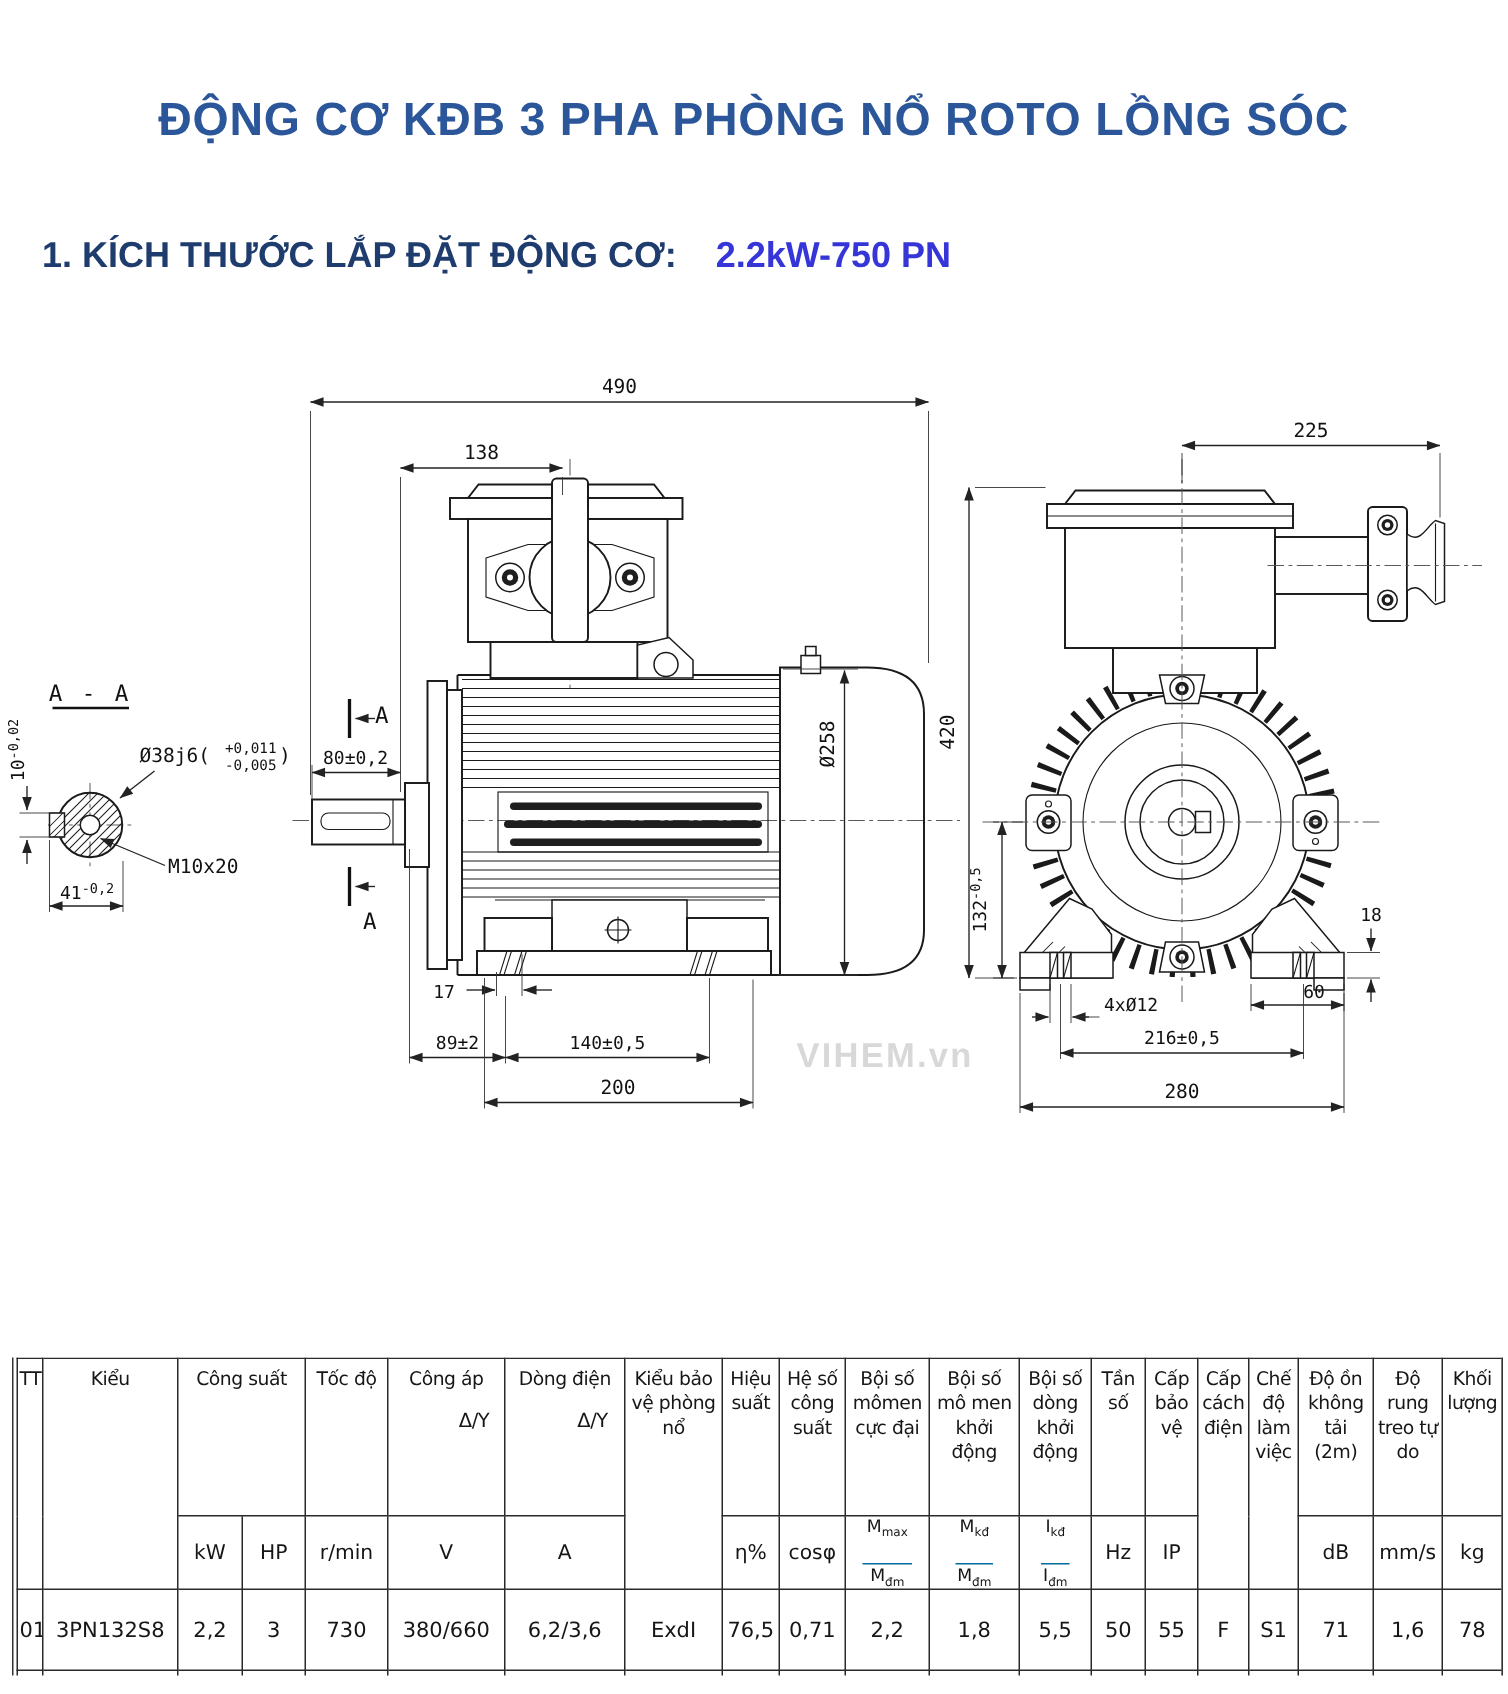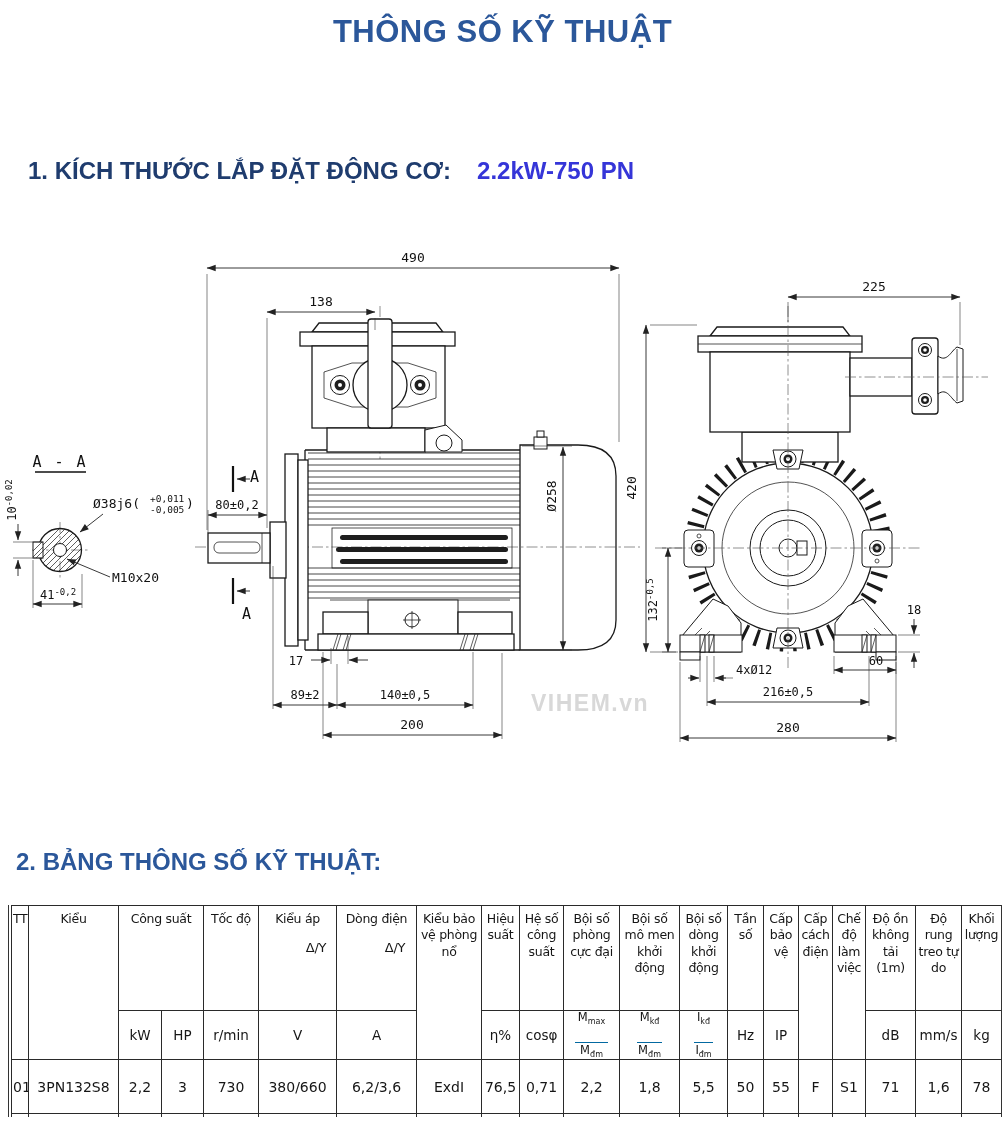--- a/index.html
+++ b/index.html
@@ -51,21 +51,21 @@
   .frac{display:inline-block;line-height:1.05;font-size:11.5px;}
   .fnum{display:block;border-bottom:1px solid #0369a1;padding:0 3px 15px;}
   .fden{display:block;padding-top:1px;}
   .frac sub{font-size:8px;}
 </style>
 </head>
 <body>
 
 <div class="page">
 
-  <div class="title-line t1">THÔNG SỐ KỸ THUẬT</div>
+  <div class="title-line t2">ĐỘNG CƠ KĐB 3 PHA PHÒNG NỔ ROTO LỒNG SÓC</div>
 
   <div class="sec-head s1">
     <span>1. KÍCH THƯỚC LẮP ĐẶT ĐỘNG CƠ:</span><span class="model">2.2kW-750 PN</span>
   </div>
 
   <svg class="draw" width="1005" height="580" viewBox="0 0 1005 580">
     <defs>
       <marker id="ah" viewBox="0 0 10 8" refX="9.2" refY="4" markerWidth="10" markerHeight="8" orient="auto" markerUnits="userSpaceOnUse">
         <path d="M0.5,0.8 L9.5,4 L0.5,7.2 Z" fill="#222"></path>
       </marker>
@@ -315,21 +315,20 @@
         <line class="dim" x1="110" y1="367" x2="67" y2="349" marker-end="url(#ah)"></line>
       </g>
       <path class="ext" d="M33,350 V398 M82,364 V398"></path>
       <line class="dim" x1="33" y1="394" x2="82" y2="394" marker-start="url(#ahs)" marker-end="url(#ah)"></line>
       <text class="dtx2" x="40" y="389"><tspan>41</tspan><tspan class="sup" dy="-4">-0,2</tspan></text>
     </g>
 
     <text class="wm" x="531" y="501">VIHEM.vn</text>
   </svg>
 
-  <div class="sec-head s2">2. BẢNG THÔNG SỐ KỸ THUẬT:</div>
 
   <div class="table-wrap">
     <table style="border:1.5px solid #222;">
       <colgroup>
         <col style="width:17px">
           <col style="width:90px">
           <col style="width:43px">
           <col style="width:42px">
         <col style="width:55px">
           <col style="width:78px">
@@ -348,38 +347,38 @@
           <col style="width:46px">
           <col style="width:40px">
       </colgroup>
       <thead>
         <tr class="hd">
           <th rowspan="2"><span>TT</span></th>
           <th rowspan="2"><span>Kiểu</span></th>
           <th colspan="2"><span>Công suất</span></th>
           <th><span>Tốc độ</span></th>
           <th>
-              <div>Kiểu áp</div>
+              <div>Công áp</div>
               <div class="th-sub">Δ/Y</div>
             </th>
           <th>
               <div>Dòng điện</div>
               <div class="th-sub">Δ/Y</div>
             </th>
           <th rowspan="2"><span>Kiểu bảo vệ phòng nổ</span></th>
           <th><span>Hiệu suất</span></th>
           <th><span>Hệ số công suất</span></th>
-          <th><span>Bội số phòng cực đại</span></th>
+          <th><span>Bội số mômen cực đại</span></th>
           <th><span>Bội số mô men khởi động</span></th>
           <th><span>Bội số dòng khởi động</span></th>
           <th><span>Tần số</span></th>
           <th><span>Cấp bảo vệ</span></th>
           <th rowspan="2"><span>Cấp cách điện</span></th>
           <th rowspan="2"><span>Chế độ làm việc</span></th>
-          <th><span>Độ ồn không tải (1m)</span></th>
+          <th><span>Độ ồn không tải (2m)</span></th>
           <th><span>Độ rung treo tự do</span></th>
           <th><span>Khối lượng</span></th>
         </tr>
         <tr class="un">
           <td><span>kW</span></td>
           <td><span>HP</span></td>
           <td><span>r/min</span></td>
           <td><span>V</span></td>
           <td><span>A</span></td>
           <td><span>η%</span></td>

